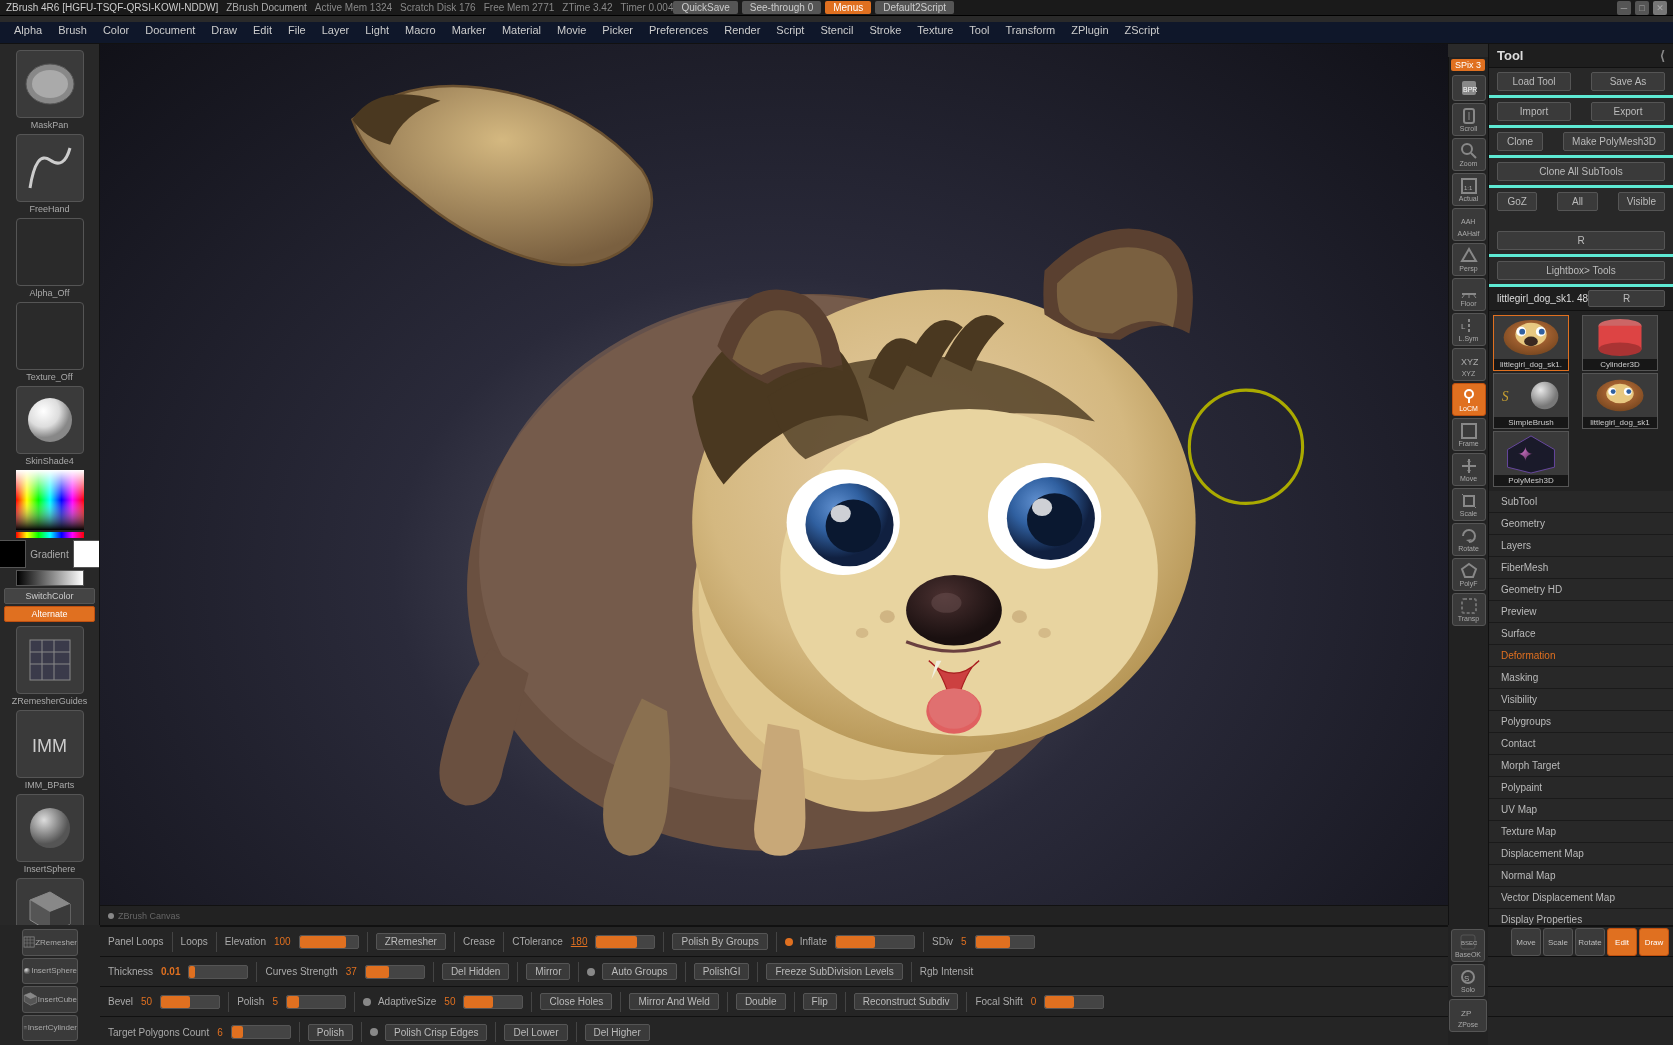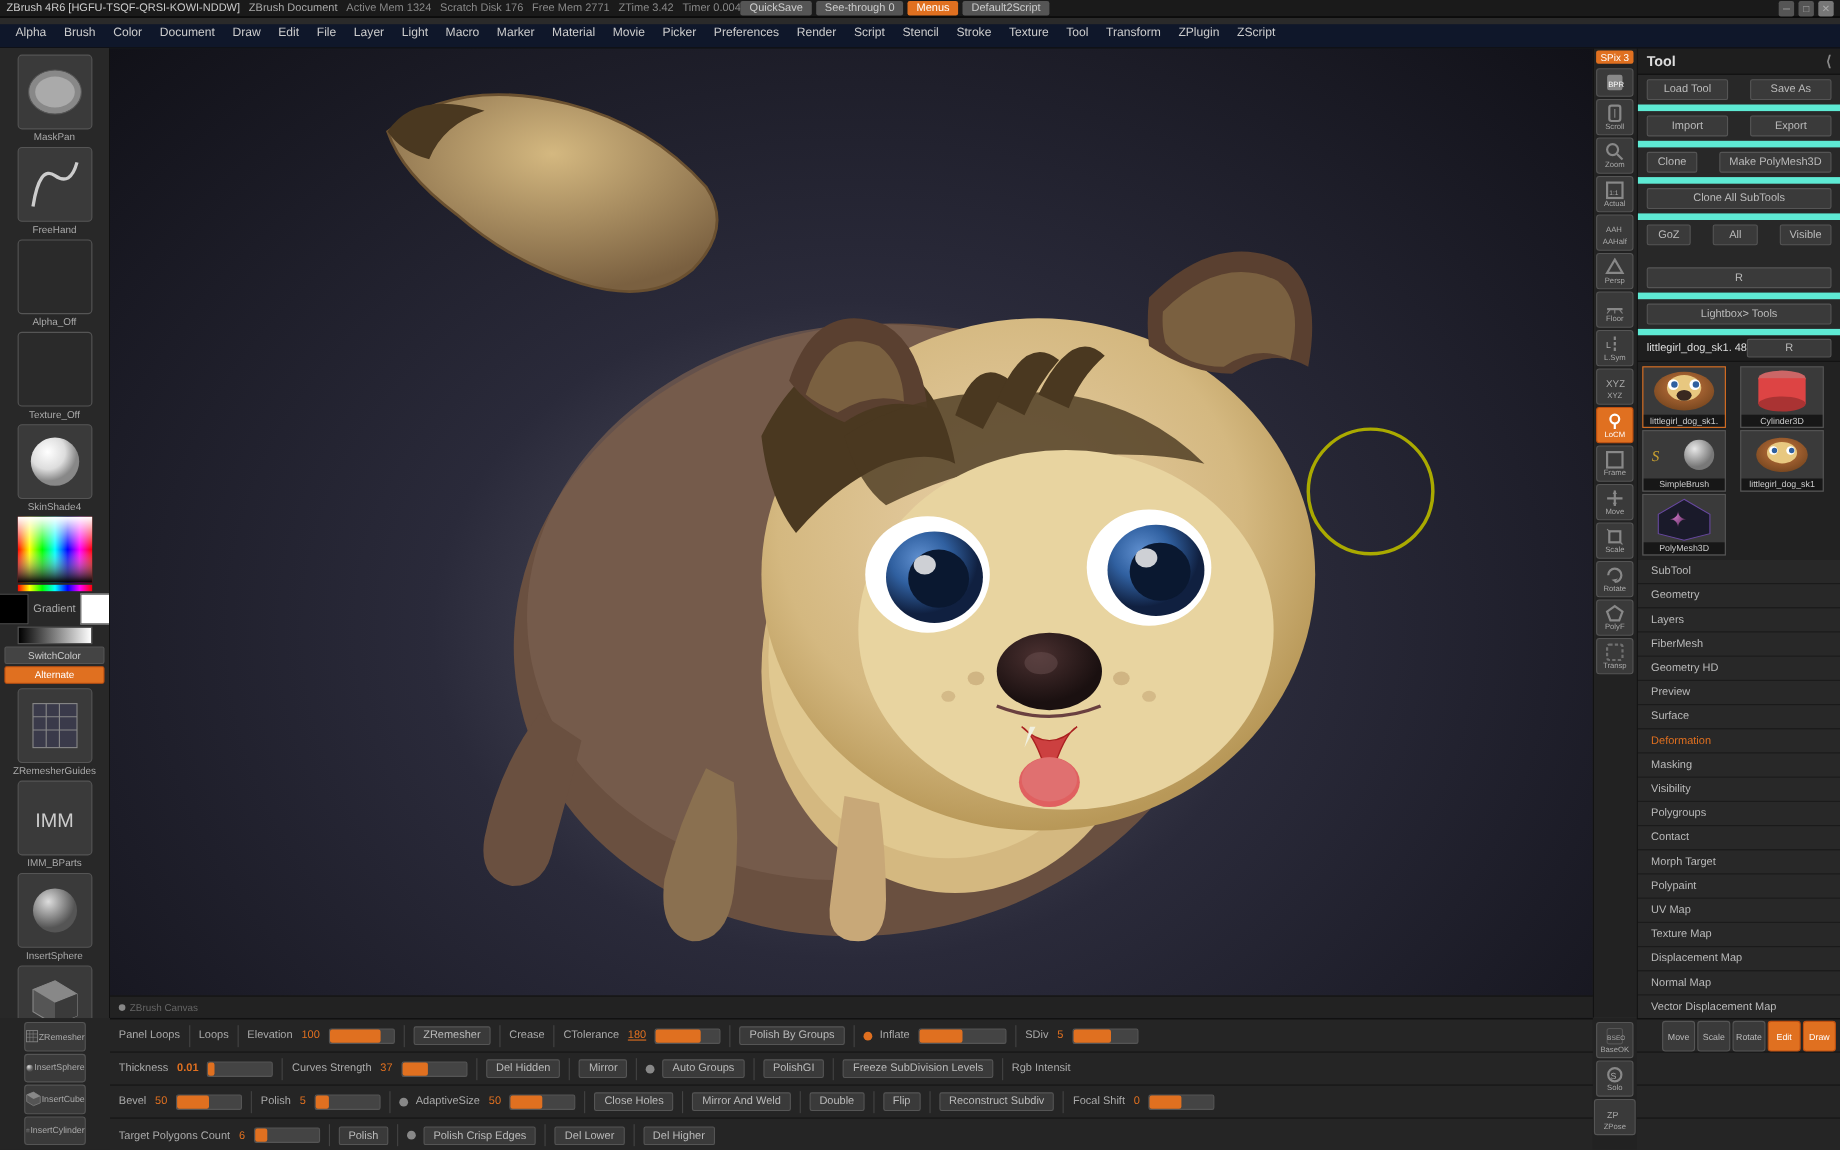--- a/index.html
+++ b/index.html
@@ -149,21 +149,21 @@
       font-size: 13px;
       color: #ddd;
       font-weight: bold;
       border-bottom: 1px solid #111;
       display: flex;
       align-items: center;
       justify-content: space-between;
     }
     .tool-section {
       padding: 4px 8px;
-      border-bottom: 6px solid #5eead4;
+      border-bottom: 3px solid #5eead4;
       display: flex;
       gap: 20px;
       flex-wrap: wrap;
       justify-content: center;
     }
     .tool-btn {
       background: #3a3a3a;
       color: #bbb;
       border: 1px solid #555;
       padding: 3px 8px;
@@ -220,29 +220,29 @@
       border-bottom: 1px solid #1a1a1a;
       display: flex;
       align-items: center;
       justify-content: space-between;
     }
     .panel-list-item.active { color: #e07020; }
 
     
     #icon-bar {
       position: absolute;
-      top: 44px;
+      top: 57px;
       right: 185px;
       width: 40px;
       height: calc(100% - 44px - 120px);
       background: #222;
       border-left: 1px solid #111;
       display: flex;
       flex-direction: column;
-      align-items: flex-start;
+      align-items: center;
       padding: 4px 2px;
       gap: 2px;
     }
     .icon-btn {
       width: 34px;
       background: #3a3a3a;
       border: 1px solid #555;
       border-radius: 3px;
       color: #aaa;
       font-size: 8px;

